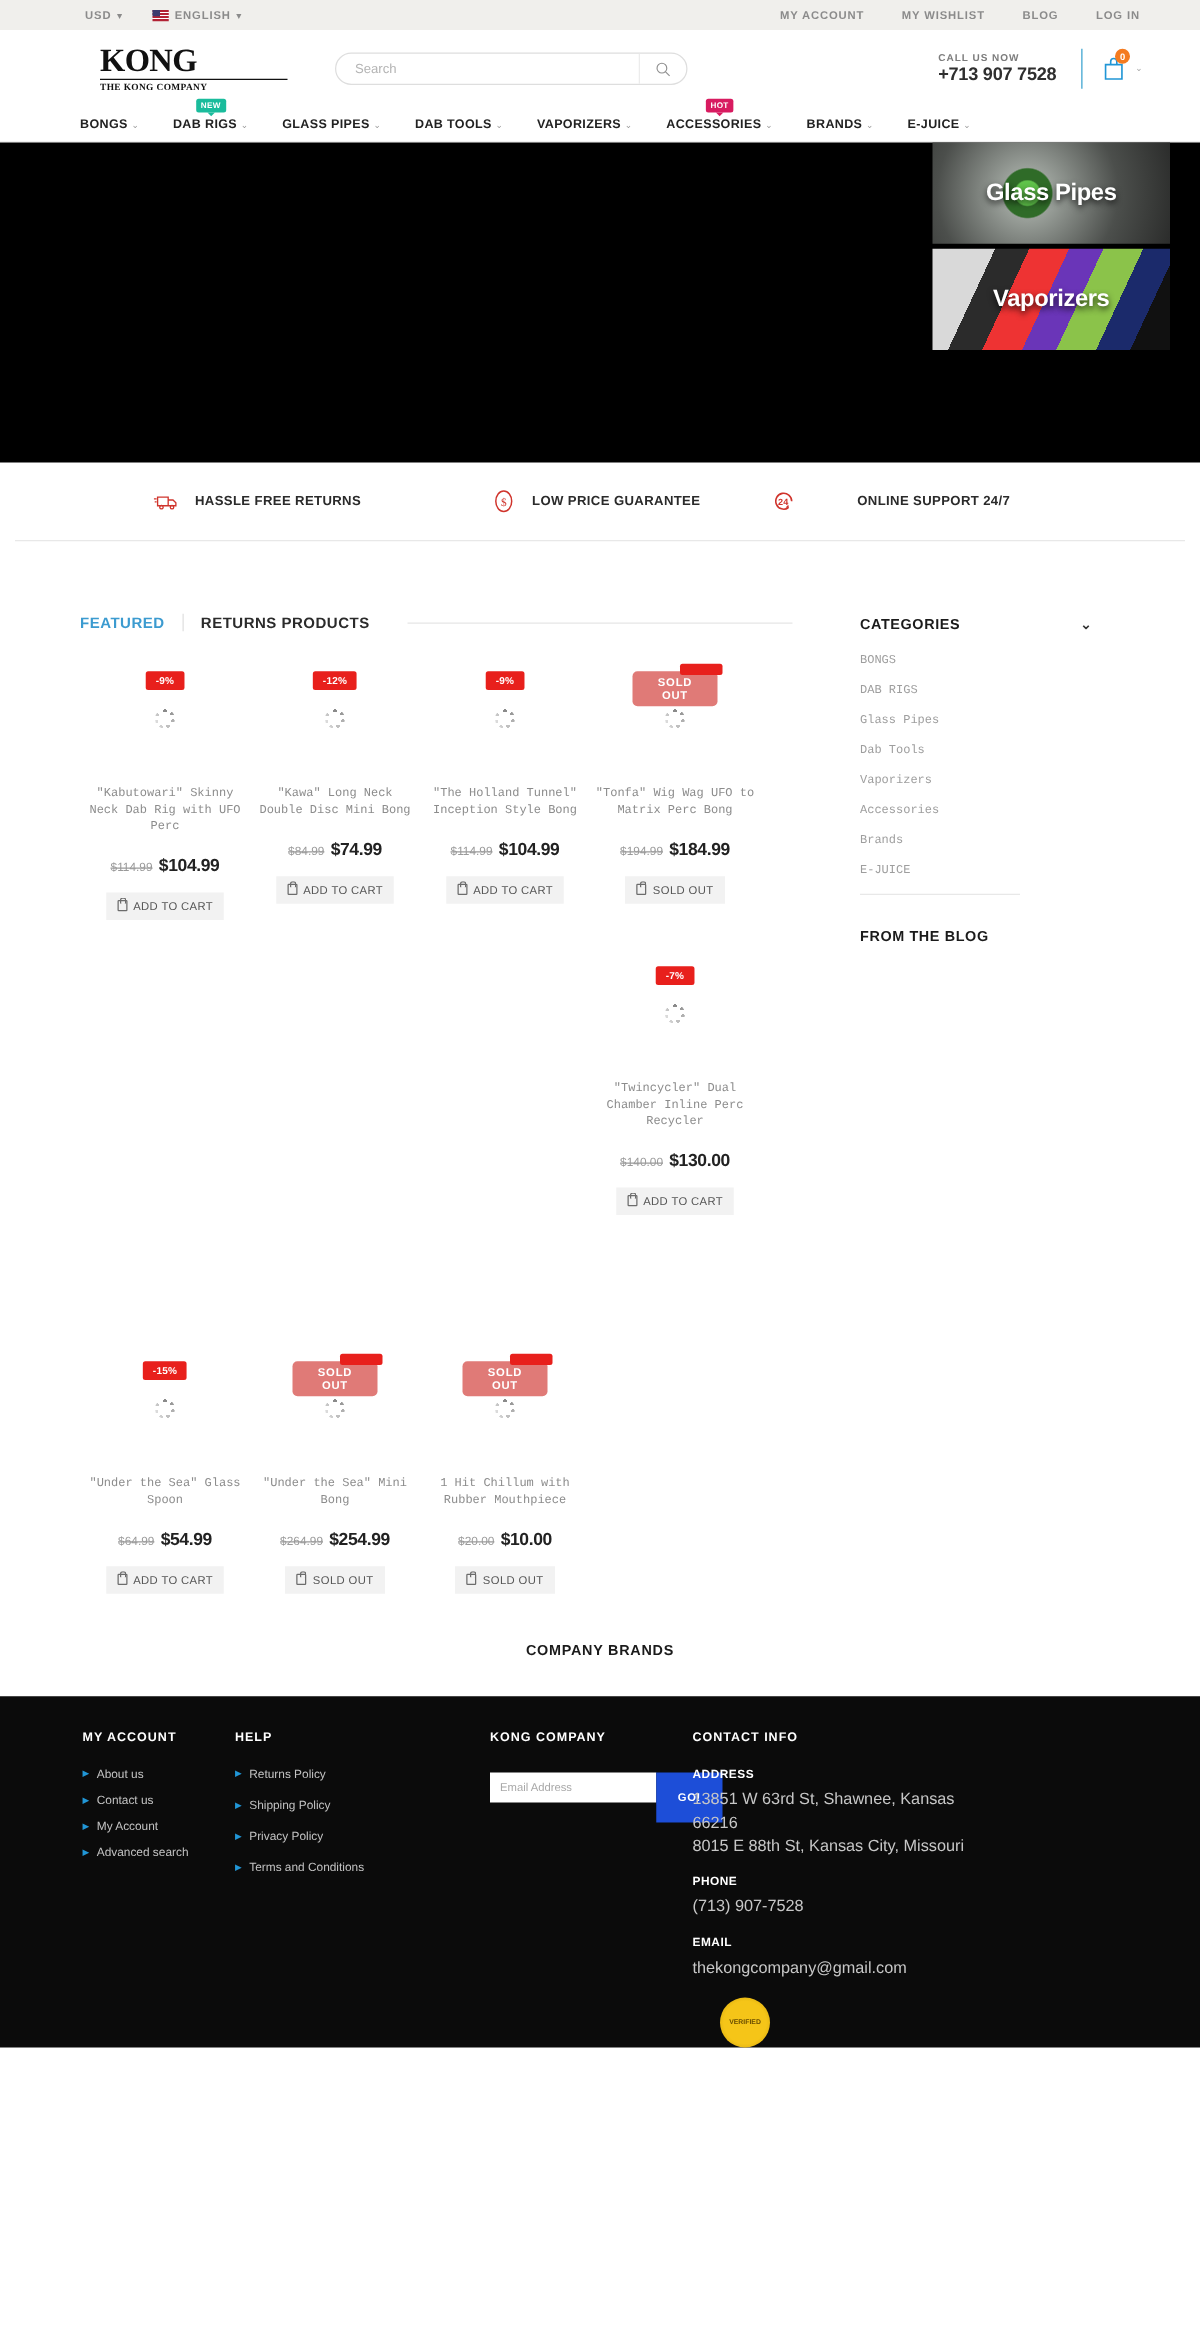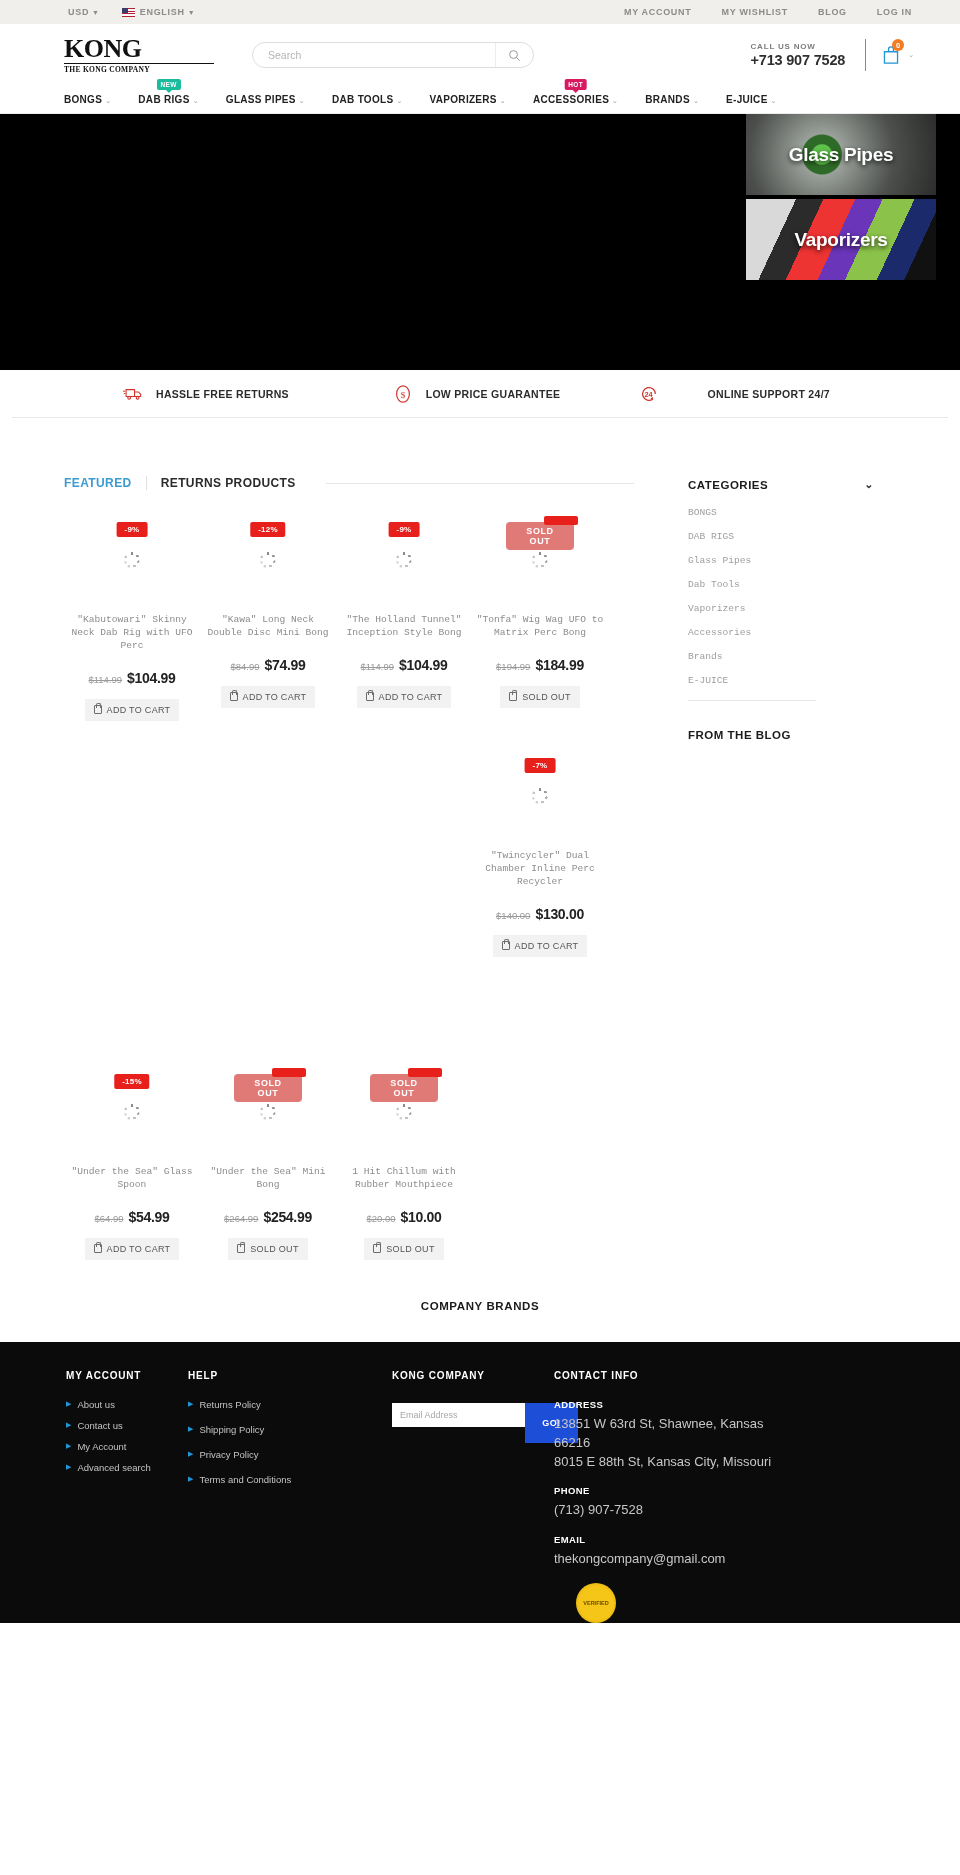--- a/index.html
+++ b/index.html
@@ -34,20 +34,21 @@
   }
   .flag::after { content:""; position:absolute; left:0; top:0; width:6px; height:5px; background:#3c3b6e; }
 
   
   .header {
     height: 62px;
     display: flex;
     align-items: center;
     padding: 0 24px;
     background: #fff;
+    margin-left: 16px;
   }
   .logo-wrap { margin-left: 40px; width: 150px; }
   .logo-main {
     font-family: "Liberation Serif", serif;
     font-weight: bold;
     font-size: 26px;
     letter-spacing: -0.5px;
     color: #111;
     line-height: 1;
   }
@@ -153,29 +154,29 @@
     color: #fff; font-size: 19px; font-weight: bold;
     text-shadow: 0 2px 5px rgba(0,0,0,.8);
     letter-spacing: -.3px;
   }
   .tile-glass { background: radial-gradient(circle at 40% 50%, #5fc34a 0 8%, #2f6b28 9% 16%, #9aa09a 17%, #4c4f4c 60%, #2b2c2b 100%); }
   .tile-vape  { background: linear-gradient(115deg,#d9d9d9 0 22%, #2b2b2b 22% 34%, #e33 34% 48%, #6a35b8 48% 60%, #8bc34a 60% 74%, #1b2a6b 74% 86%, #111 86%); }
   .tile-grind { background: radial-gradient(circle at 28% 55%, #b39ddb 0 16%, #4a3e66 17% 30%, #222 40%), radial-gradient(circle at 82% 55%, #29b6f6 0 16%, #0d47a1 17% 32%, #111 42%), #151515; }
 
   
   .services {
-    height: 48px;
+    height: 63px;
     display: flex; align-items: center;
     padding: 0 60px;
     border-bottom: 1px solid #e8e8e8;
     margin: 0 12px;
   }
   .svc { display: flex; align-items: center; flex: 1; justify-content: center; }
   .svc:first-child { justify-content: flex-start; padding-left: 50px; }
-  .svc:last-child { justify-content: flex-end; padding-right: 58px; gap: 36px; }
+  .svc:last-child { justify-content: center; padding-right: 58px; gap: 36px; }
   .svc-ico {
     width: 22px; height: 22px; margin-right: 12px;
     color: #d0342c;
     display: flex; align-items: center; justify-content: center;
   }
   .svc-txt { font-size: 10.5px; font-weight: bold; letter-spacing: .3px; color: #2b2b2b; }
 
   
   .main { display: flex; padding: 0 24px 0 24px; }
   .col-products { width: 610px; padding-left: 40px; padding-top: 58px; }

